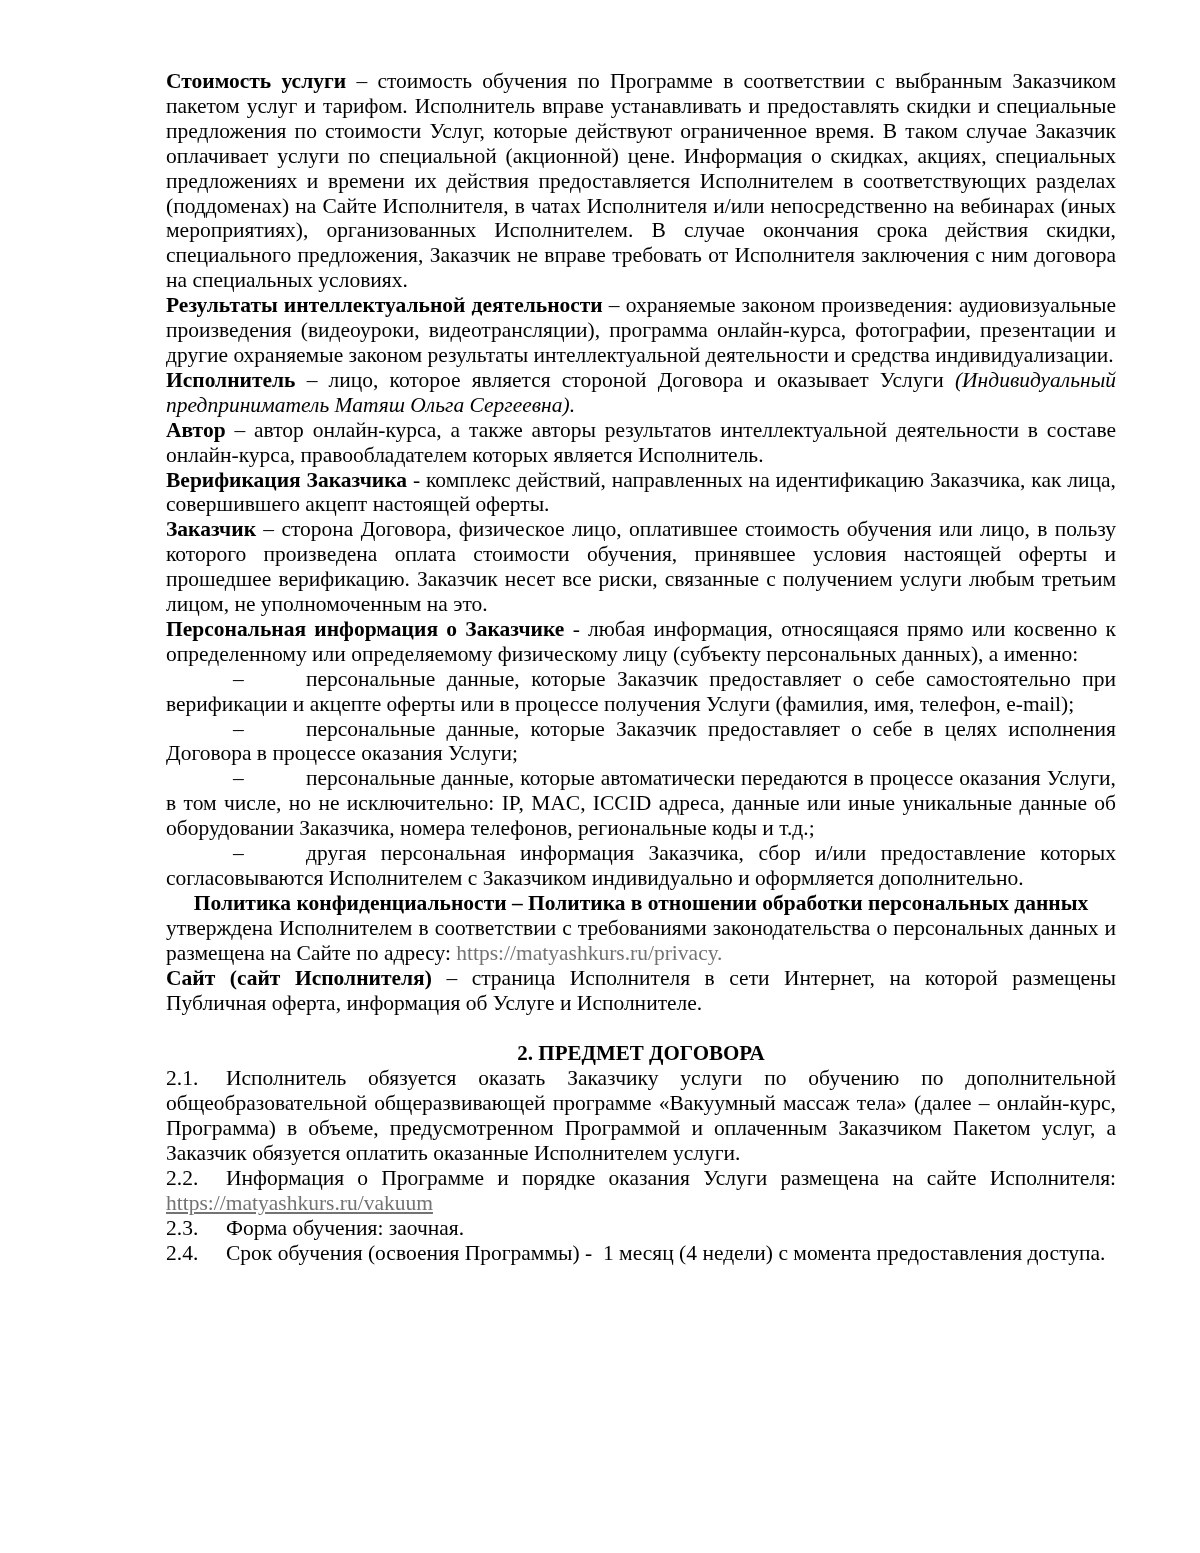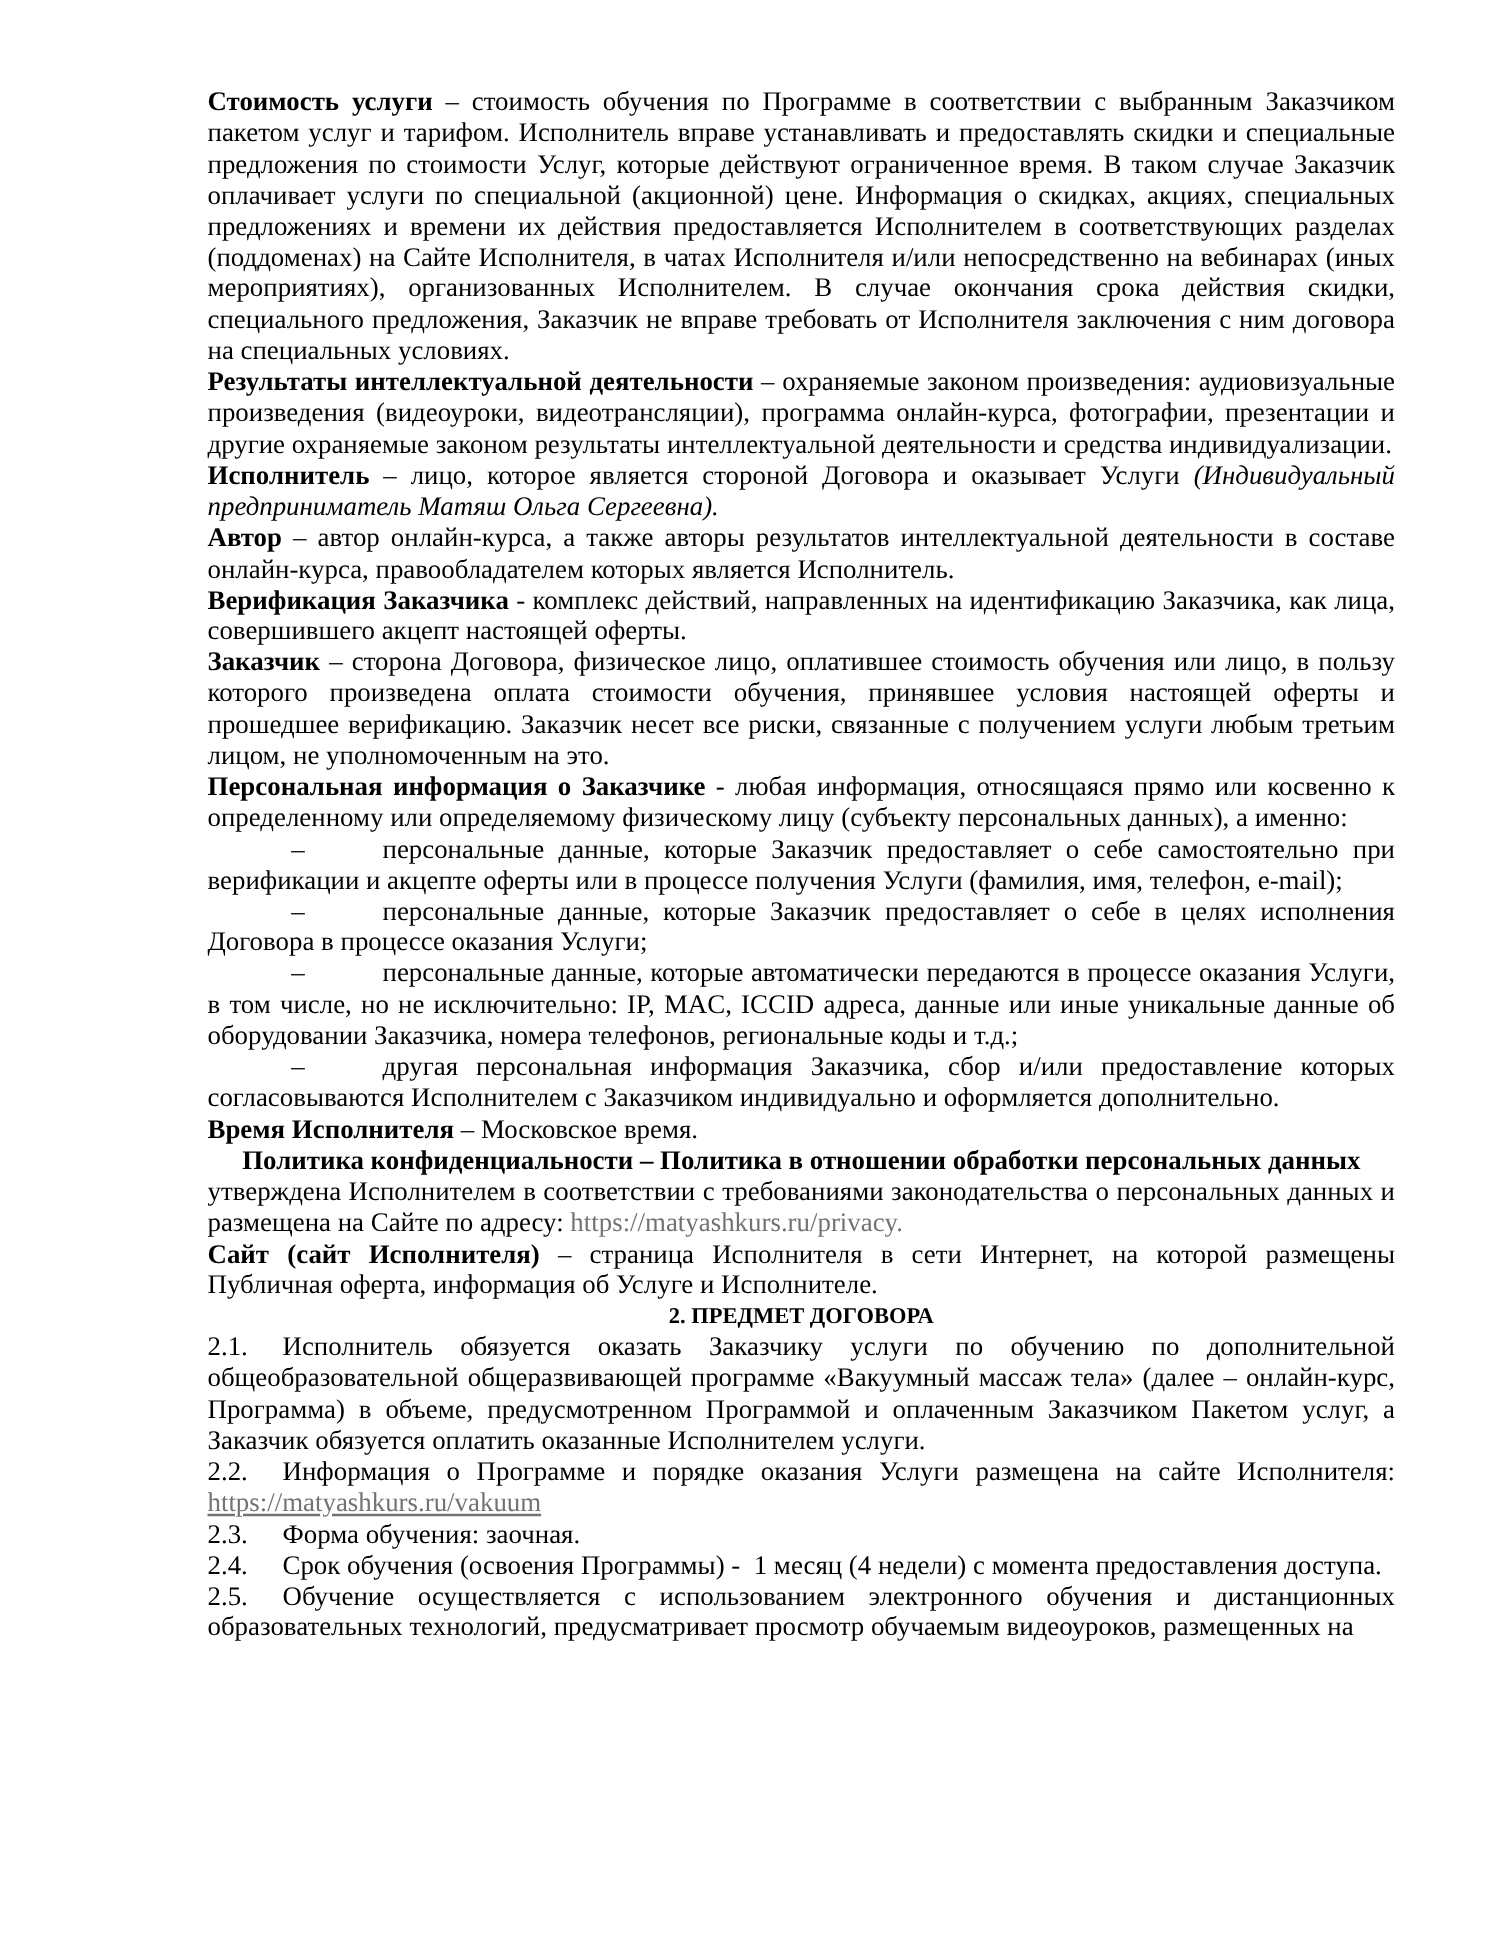--- a/index.html
+++ b/index.html
@@ -49,21 +49,22 @@
     text-indent: 0;
   }
   .pnum {
     display: inline-block;
     width: 60px;
     text-indent: 0;
   }
   .heading {
     text-align: center;
     font-weight: bold;
-    font-size: 18px;
+    font-size: 21px;
+    margin-top: 26px;
   }
   a.link {
     color: #737373;
     text-decoration: none;
     cursor: pointer;
   }
   a.link.underline {
     text-decoration: underline;
   }
 </style>
@@ -87,34 +88,32 @@
   <p class="para"><span class="term">Персональная информация о Заказчике</span><span> - любая информация, относящаяся прямо или косвенно к определенному или определяемому физическому лицу (субъекту персональных данных), а именно:</span></p>
 
   <p class="para bullet"><span class="dash">–</span><span>персональные данные, которые Заказчик предоставляет о себе самостоятельно при верификации и акцепте оферты или в процессе получения Услуги (фамилия, имя, телефон, e-mail);</span></p>
 
   <p class="para bullet"><span class="dash">–</span><span>персональные данные, которые Заказчик предоставляет о себе в целях исполнения Договора в процессе оказания Услуги;</span></p>
 
   <p class="para bullet"><span class="dash">–</span><span>персональные данные, которые автоматически передаются в процессе оказания Услуги, в том числе, но не исключительно: IP, MAC, ICCID адреса, данные или иные уникальные данные об оборудовании Заказчика, номера телефонов, региональные коды и т.д.;</span></p>
 
   <p class="para bullet"><span class="dash">–</span><span>другая персональная информация Заказчика, сбор и/или предоставление которых согласовываются Исполнителем с Заказчиком индивидуально и оформляется дополнительно.</span></p>
 
-  <p class="para"><span class="term">Время Исполнителя</span><span> – Московское время.</span></p>
 
   <p class="bold-line"><span>Политика конфиденциальности – Политика в отношении обработки персональных данных</span></p>
 
   <p class="para"><span>утверждена Исполнителем в соответствии с требованиями законодательства о персональных данных и размещена на Сайте по адресу: </span><a class="link">https://matyashkurs.ru/privacy.</a></p>
 
 
   <p class="para"><span class="term">Сайт (сайт Исполнителя)</span><span> – страница Исполнителя в сети Интернет, на которой размещены Публичная оферта, информация об Услуге и Исполнителе.</span></p>
 
   <h2 class="heading">2. ПРЕДМЕТ ДОГОВОРА</h2>
 
   <p class="para"><span class="pnum">2.1.</span><span>Исполнитель обязуется оказать Заказчику услуги по обучению по дополнительной общеобразовательной общеразвивающей программе «Вакуумный массаж тела» (далее – онлайн-курс, Программа) в объеме, предусмотренном Программой и оплаченным Заказчиком Пакетом услуг, а Заказчик обязуется оплатить оказанные Исполнителем услуги.</span></p>
 
   <p class="para"><span class="pnum">2.2.</span><span>Информация о Программе и порядке оказания Услуги размещена на сайте Исполнителя:</span> <a class="link underline">https://matyashkurs.ru/vakuum</a></p>
 
   <p class="para"><span class="pnum">2.3.</span><span>Форма обучения: заочная.</span></p>
 
   <p class="para"><span class="pnum">2.4.</span><span>Срок обучения (освоения Программы) -&nbsp; 1 месяц (4 недели) с момента предоставления доступа.</span></p>
 
-  <p class="para"><span class="pnum">2.5.</span><span>Обучение осуществляется с использованием электронного обучения и дистанционных образовательных технологий, предусматривает просмотр обучаемым видеоуроков, размещенных на</span></p>
 
 </div>
 
 </body></html>

